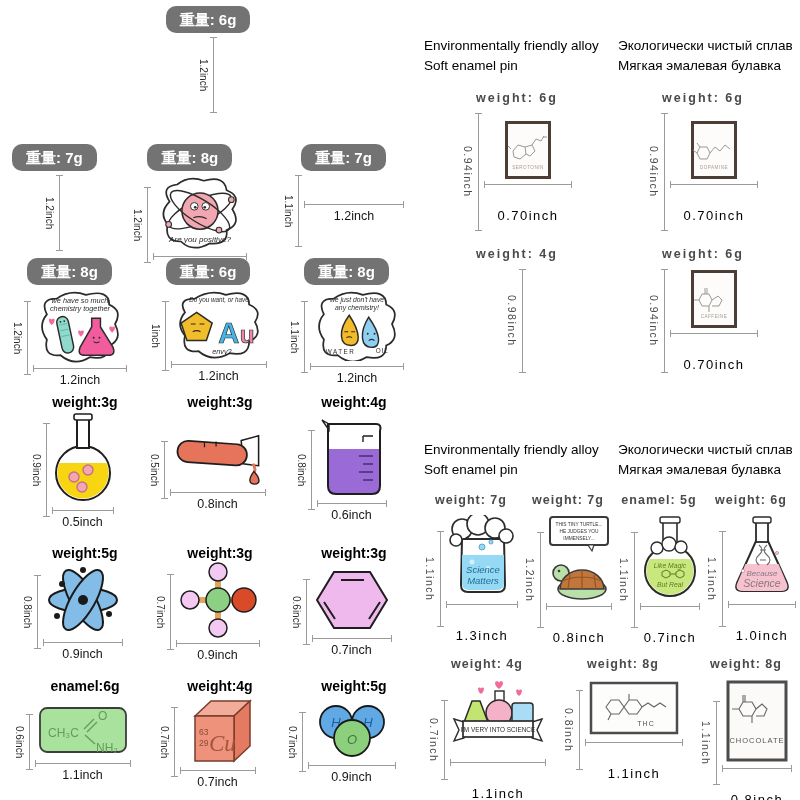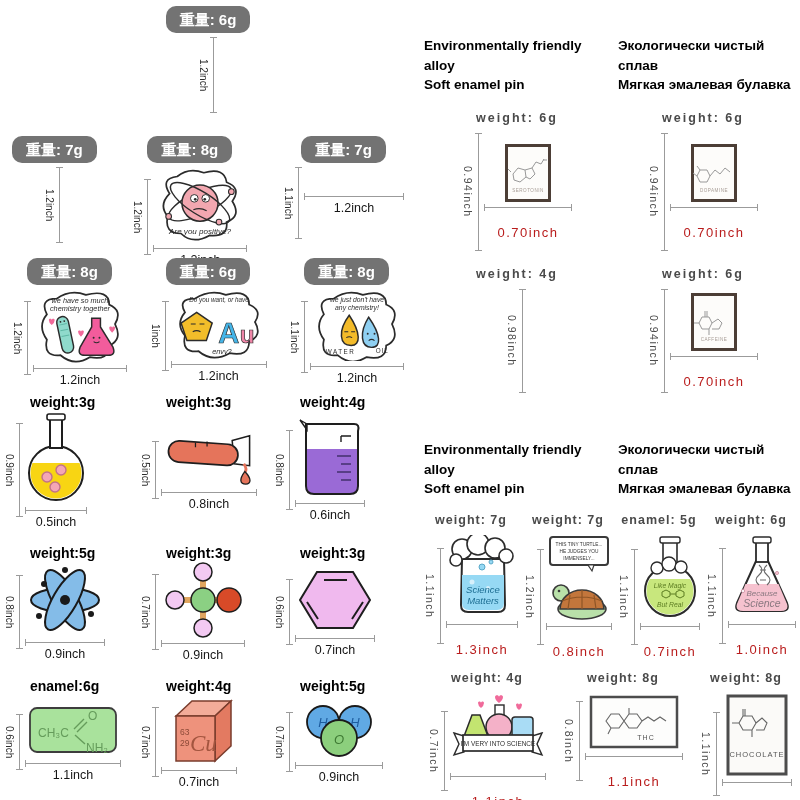--- a/index.html
+++ b/index.html
@@ -20,44 +20,44 @@
   .art { display:flex; align-items:center; justify-content:center; }
   .hdim { display:flex; flex-direction:column; align-items:center; align-self:stretch; margin-top:2px; }
   .hline { height:7px; width:100%; position:relative; }
   .hline::before { content:""; position:absolute; top:3px; left:0; right:0; height:1px; background:#9b9b9b; }
   .hline::after  { content:""; position:absolute; top:0; bottom:0; left:0; right:0;
                    border-left:1px solid #9b9b9b; border-right:1px solid #9b9b9b; }
   .hlabel { font-size:12.5px; color:#161616; margin-top:1px; white-space:nowrap; }
   .wplain { font-weight:bold; font-size:14px; color:#000; margin-bottom:1px; white-space:nowrap; }
   .gw { margin-left:26px; }
   .grid3 { display:grid; grid-template-columns:136px 134px 134px; row-gap:16px; }
-  .gcell { display:flex; flex-direction:column; }
+  .gcell { display:flex; flex-direction:column; align-items:center; }
   .gcell .mrow { flex:1; }
   .hdrwrap { display:grid; grid-template-columns:184px 1fr; column-gap:10px; }
-  .hdr { font-weight:bold; font-size:13.5px; line-height:1.45; color:#000; }
+  .hdr { font-weight:normal; font-size:13.5px; line-height:1.45; color:#000; }
   .r .vlabel { letter-spacing:1.5px; color:#4a4a4a; font-size:10.5px; }
-  .r .hlabel { letter-spacing:1.5px; font-size:13px; color:#b91c1c; margin-top:14px; }
+  .r .hlabel { letter-spacing:1.5px; font-size:13px; color:#000000; margin-top:20px; }
   .rw { font-weight:bold; font-size:12.5px; color:#4a4a4a; letter-spacing:2px; margin-bottom:8px; white-space:nowrap; }
   .pins2x2 { display:grid; grid-template-columns:1fr 1fr; row-gap:16px; justify-items:center; margin-top:16px; }
   .rowflex { display:flex; justify-content:space-between; align-items:flex-start; }
 </style>
 </head>
 <body>
 
 <div class="abs card" style="left:143px;top:6px;width:130px;">
   <div class="badge">重量: 6g</div>
   <div class="mrow">
     <div class="vdim" style="height:76px">
       <span class="vlabel">1.2inch</span>
         <span class="vline"></span>
     </div>
   </div>
 </div>
 
-<div class="abs rowflex" style="left:12px;top:136px;width:392px;">
+<div class="abs rowflex" style="left:12px;top:144px;width:392px;">
 
   <div class="card">
     <div class="badge">重量: 7g</div>
     <div class="mrow">
       <div class="vdim" style="height:76px">
         <span class="vlabel">1.2inch</span>
           <span class="vline"></span>
       </div>
     </div>
   </div>

